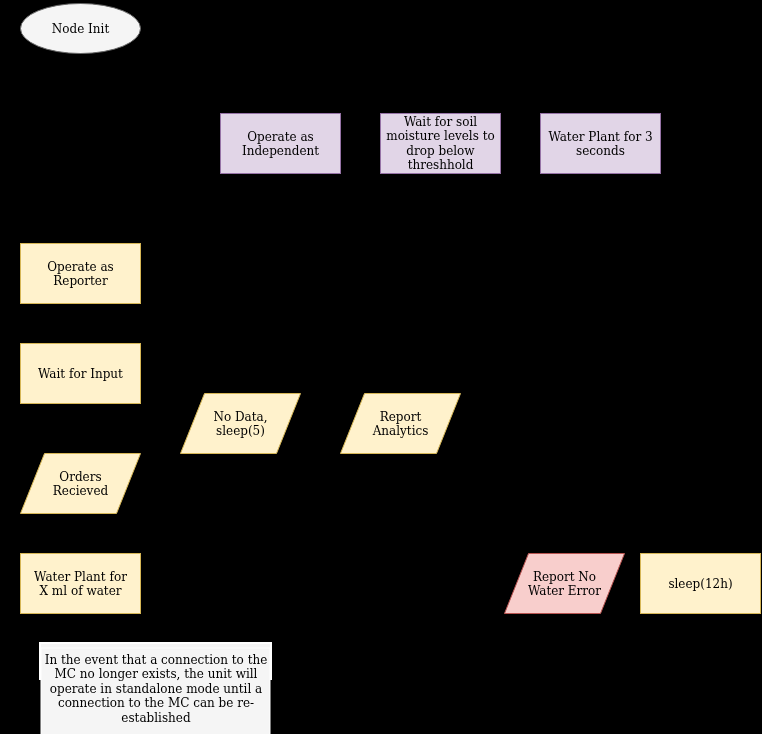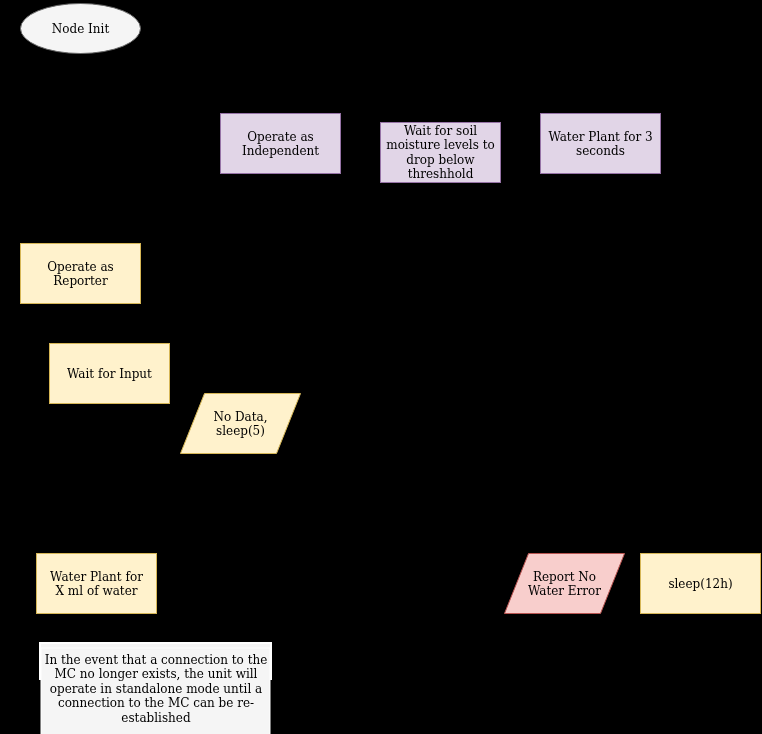--- a/index.html
+++ b/index.html
@@ -28,21 +28,21 @@
   </div>
   <div class="node" style="left: 220px; top: 113px; width: 121px; height: 61px;">
     <span class="shape">
         <svg width="122" height="62" viewBox="0 0 122 62" style="left: 0px; top: 0px;">
           <rect x="0.5" y="0.5" width="120" height="60" fill="#e1d5e7" stroke="#9673a6" stroke-width="1"></rect>
         </svg>
       </span>
     <span class="lbl">Operate as
 Independent</span>
   </div>
-  <div class="node" style="left: 380px; top: 113px; width: 121px; height: 61px; margin-top: 9px;">
+  <div class="node" style="left: 380px; top: 113px; width: 121px; height: 61px;">
     <span class="shape">
         <svg width="122" height="62" viewBox="0 0 122 62" style="left: 0px; top: 0px;">
           <rect x="0.5" y="0.5" width="120" height="60" fill="#e1d5e7" stroke="#9673a6" stroke-width="1"></rect>
         </svg>
       </span>
     <span class="lbl">Wait for soil
 moisture levels to
 drop below
 threshhold</span>
   </div>
@@ -57,38 +57,56 @@
   </div>
   <div class="node" style="left: 20px; top: 243px; width: 121px; height: 61px;">
     <span class="shape">
         <svg width="122" height="62" viewBox="0 0 122 62" style="left: 0px; top: 0px;">
           <rect x="0.5" y="0.5" width="120" height="60" fill="#fff2cc" stroke="#d6b656" stroke-width="1"></rect>
         </svg>
       </span>
     <span class="lbl">Operate as
 Reporter</span>
   </div>
-  <div class="node" style="left: 20px; top: 343px; width: 121px; height: 61px; margin-left: 29px;">
+  <div class="node" style="left: 20px; top: 343px; width: 121px; height: 61px;">
     <span class="shape">
         <svg width="122" height="62" viewBox="0 0 122 62" style="left: 0px; top: 0px;">
           <rect x="0.5" y="0.5" width="120" height="60" fill="#fff2cc" stroke="#d6b656" stroke-width="1"></rect>
         </svg>
       </span>
     <span class="lbl">Wait for Input</span>
   </div>
   <div class="node" style="left: 180px; top: 393px; width: 121px; height: 61px;">
     <span class="shape">
         <svg width="122" height="62" viewBox="0 0 122 62" style="left: 0px; top: 0px;">
           <path d="M 24.5 0.5 L 120.5 0.5 L 96.5 60.5 L 0.5 60.5 Z" fill="#fff2cc" stroke="#d6b656" stroke-width="1"></path>
         </svg>
       </span>
     <span class="lbl">No Data,
 sleep(5)</span>
   </div>
-  <div class="node" style="left: 36px; top: 553px; width: 121px; height: 61px;">
+  <div class="node" style="left: 340px; top: 393px; width: 121px; height: 61px;">
+    <span class="shape">
+        <svg width="122" height="62" viewBox="0 0 122 62" style="left: 0px; top: 0px;">
+          <path d="M 24.5 0.5 L 120.5 0.5 L 96.5 60.5 L 0.5 60.5 Z" fill="#fff2cc" stroke="#d6b656" stroke-width="1"></path>
+        </svg>
+      </span>
+    <span class="lbl">Report
+Analytics</span>
+  </div>
+  <div class="node" style="left: 20px; top: 453px; width: 121px; height: 61px;">
+    <span class="shape">
+        <svg width="122" height="62" viewBox="0 0 122 62" style="left: 0px; top: 0px;">
+          <path d="M 24.5 0.5 L 120.5 0.5 L 96.5 60.5 L 0.5 60.5 Z" fill="#fff2cc" stroke="#d6b656" stroke-width="1"></path>
+        </svg>
+      </span>
+    <span class="lbl">Orders
+Recieved</span>
+  </div>
+  <div class="node" style="left: 20px; top: 553px; width: 121px; height: 61px;">
     <span class="shape">
         <svg width="122" height="62" viewBox="0 0 122 62" style="left: 0px; top: 0px;">
           <rect x="0.5" y="0.5" width="120" height="60" fill="#fff2cc" stroke="#d6b656" stroke-width="1"></rect>
         </svg>
       </span>
     <span class="lbl">Water Plant for
 X ml of water</span>
   </div>
   <div class="node" style="left: 504px; top: 553px; width: 121px; height: 61px;">
     <span class="shape">

